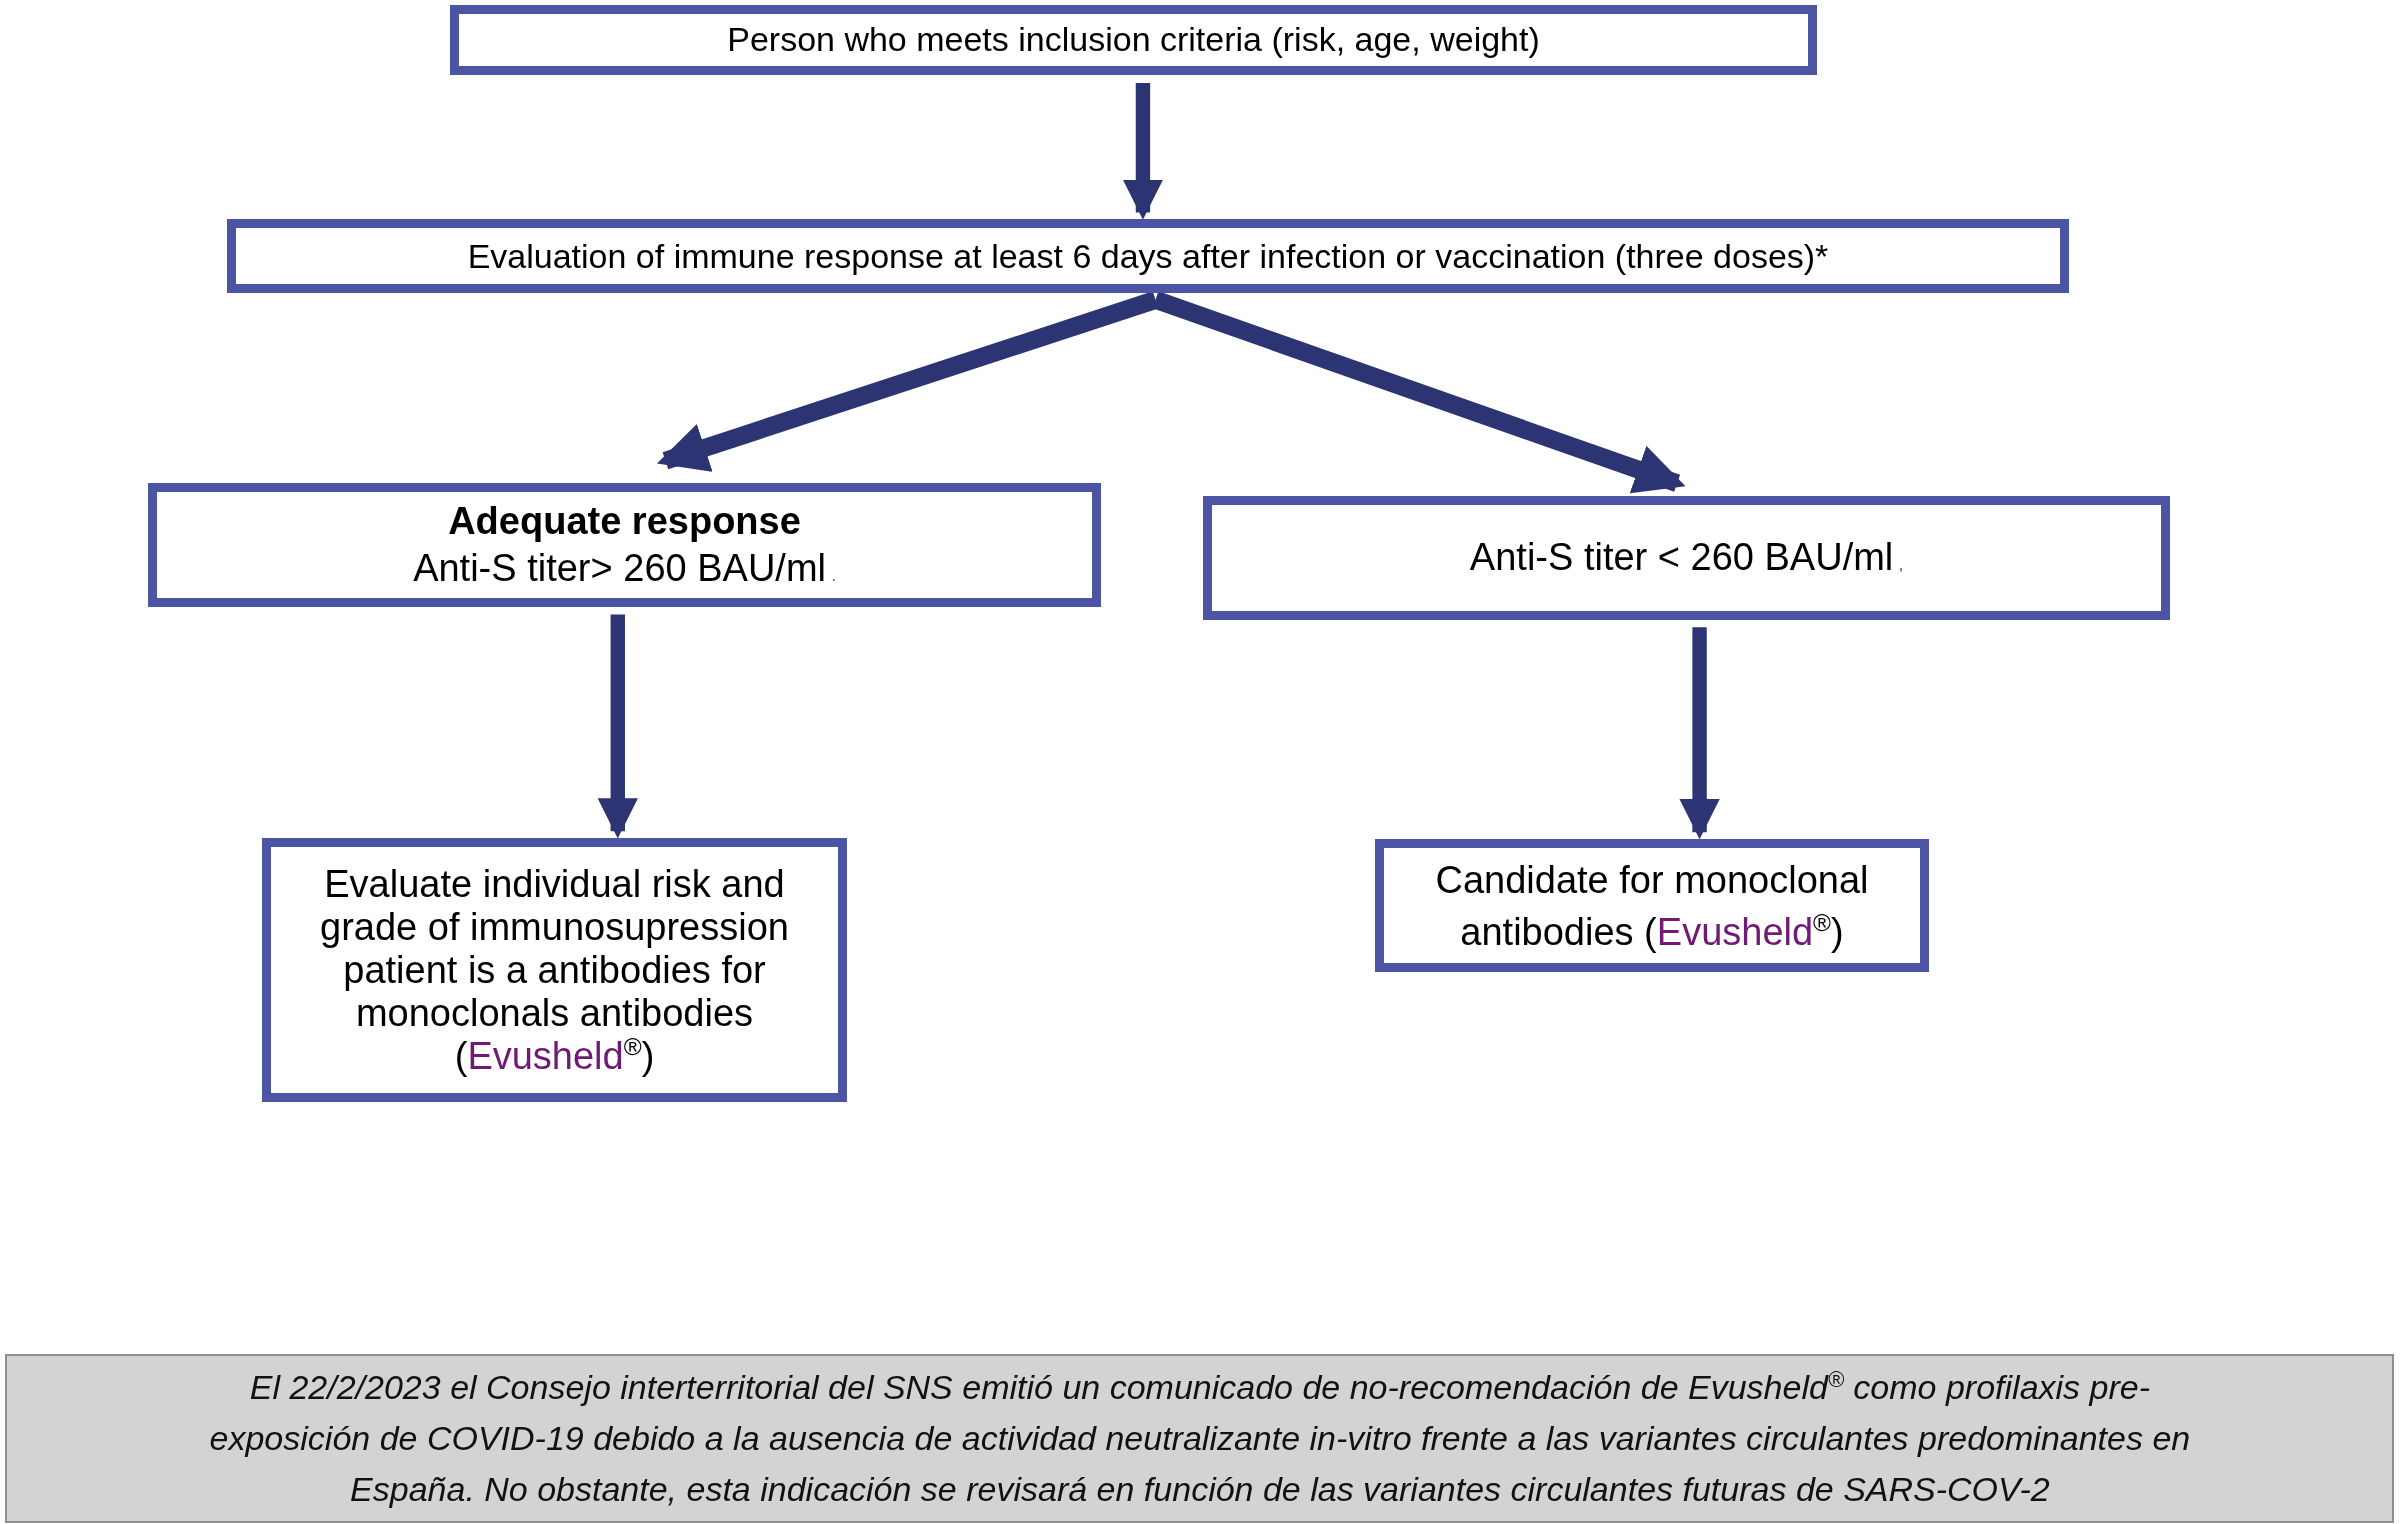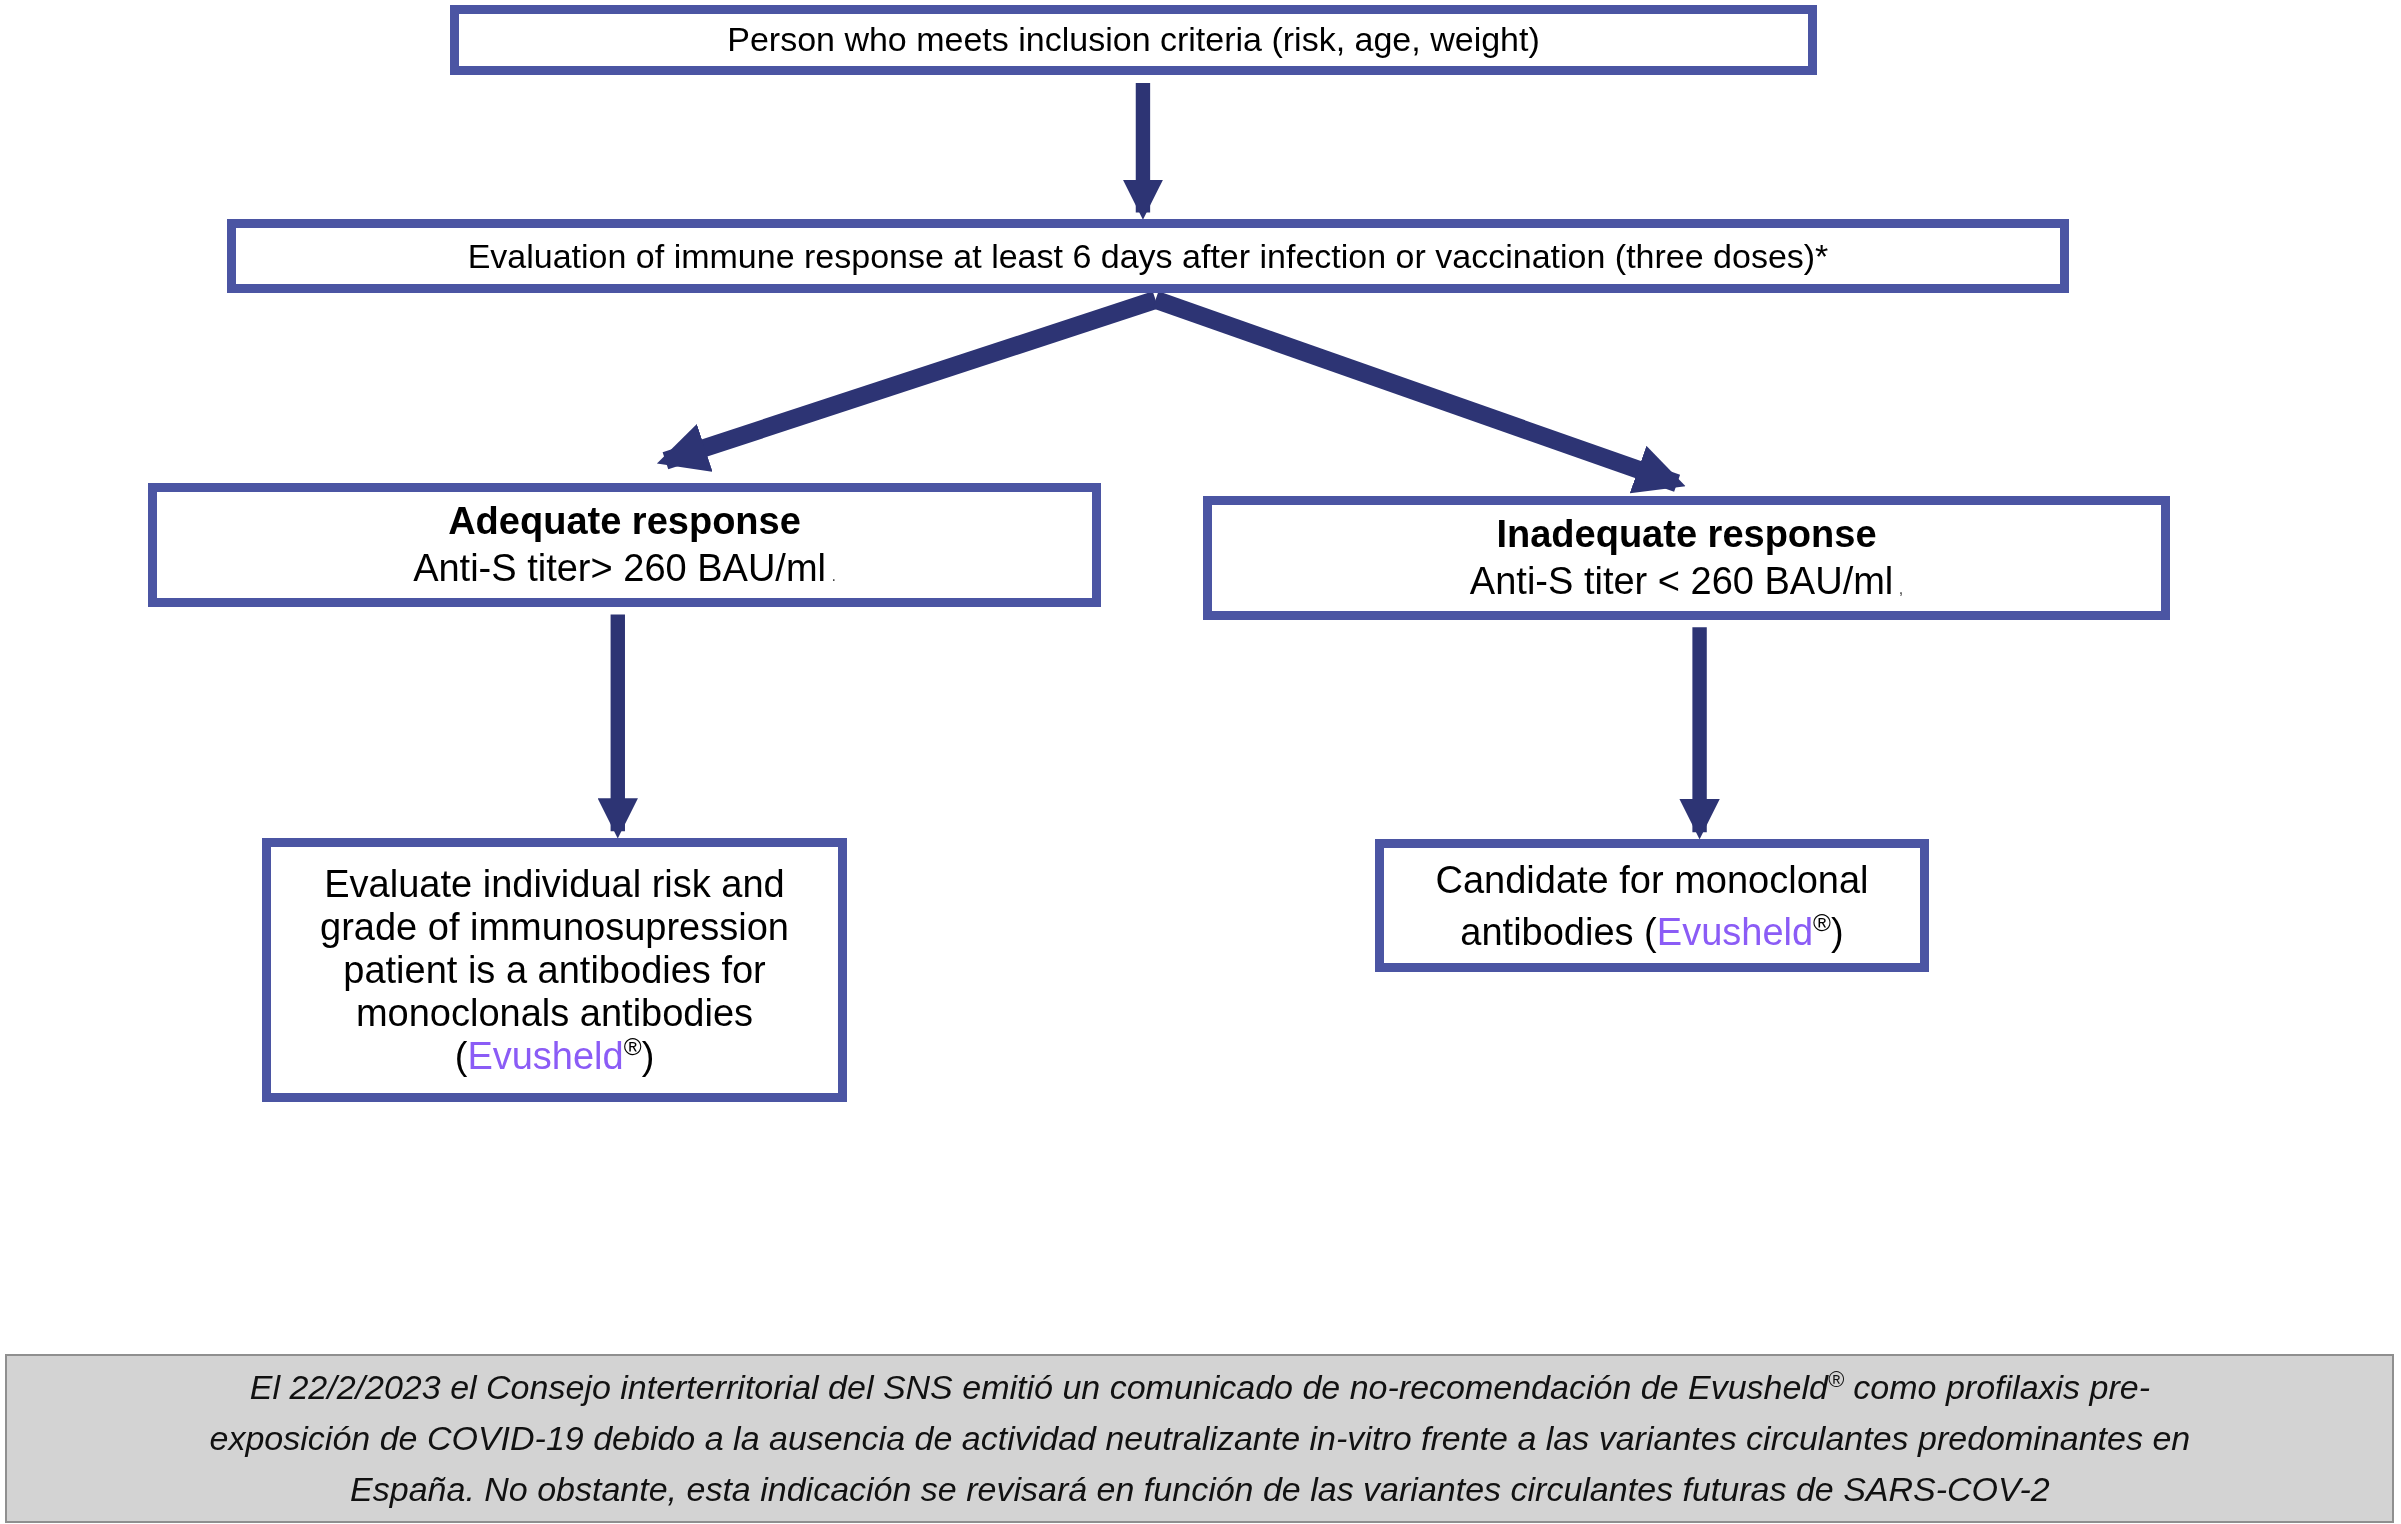--- a/index.html
+++ b/index.html
@@ -24,21 +24,21 @@
     text-align: center;
     line-height: 1.25;
   }
   #box-person      { left: 450px;  top: 4.5px;    width: 1367px; height: 70px;  font-size: 34px; }
   #box-evaluation  { left: 227px;  top: 219px;  width: 1842px; height: 74px;  font-size: 34px; }
   #box-adequate    { left: 148px;  top: 483px;  width: 953px; height: 124px; font-size: 38px; }
   #box-inadequate  { left: 1203px; top: 496px;  width: 967px; height: 124px; font-size: 38px; }
   #box-evaluate-risk { left: 262px; top: 838px; width: 585px;  height: 264px; font-size: 38px; line-height: 43px; }
   #box-candidate   { left: 1375px; top: 839px;  width: 554px;  height: 133px; font-size: 38px; line-height: 52px; }
   .box-title { font-weight: bold; }
-  .drug-red  { color: #8b5cf6; }
+  .drug-red  { color: #701a75; }
   sup.reg {
     font-size: 64%;
     vertical-align: super;
     line-height: 0;
   }
   .tiny-mark {
     font-size: 16px;
     color: #444444;
     margin-left: 5.4px;
   }
@@ -96,21 +96,20 @@
   </div>
 
   <div class="box" id="box-adequate">
     <div class="box-title">Adequate response</div>
     <div>
       <span>Anti-S titer&gt; 260 BAU/ml</span><span class="tiny-mark">.</span>
     </div>
   </div>
 
   <div class="box" id="box-inadequate">
-    <div class="box-title">Inadequate response</div>
     <div>
       <span>Anti-S titer &lt; 260 BAU/ml</span><span class="tiny-mark">,</span>
     </div>
   </div>
 
   <div class="box" id="box-evaluate-risk">
     <div>Evaluate individual risk and</div>
     <div>grade of immunosupression</div>
     <div>patient is a antibodies for</div>
     <div>monoclonals antibodies</div>

